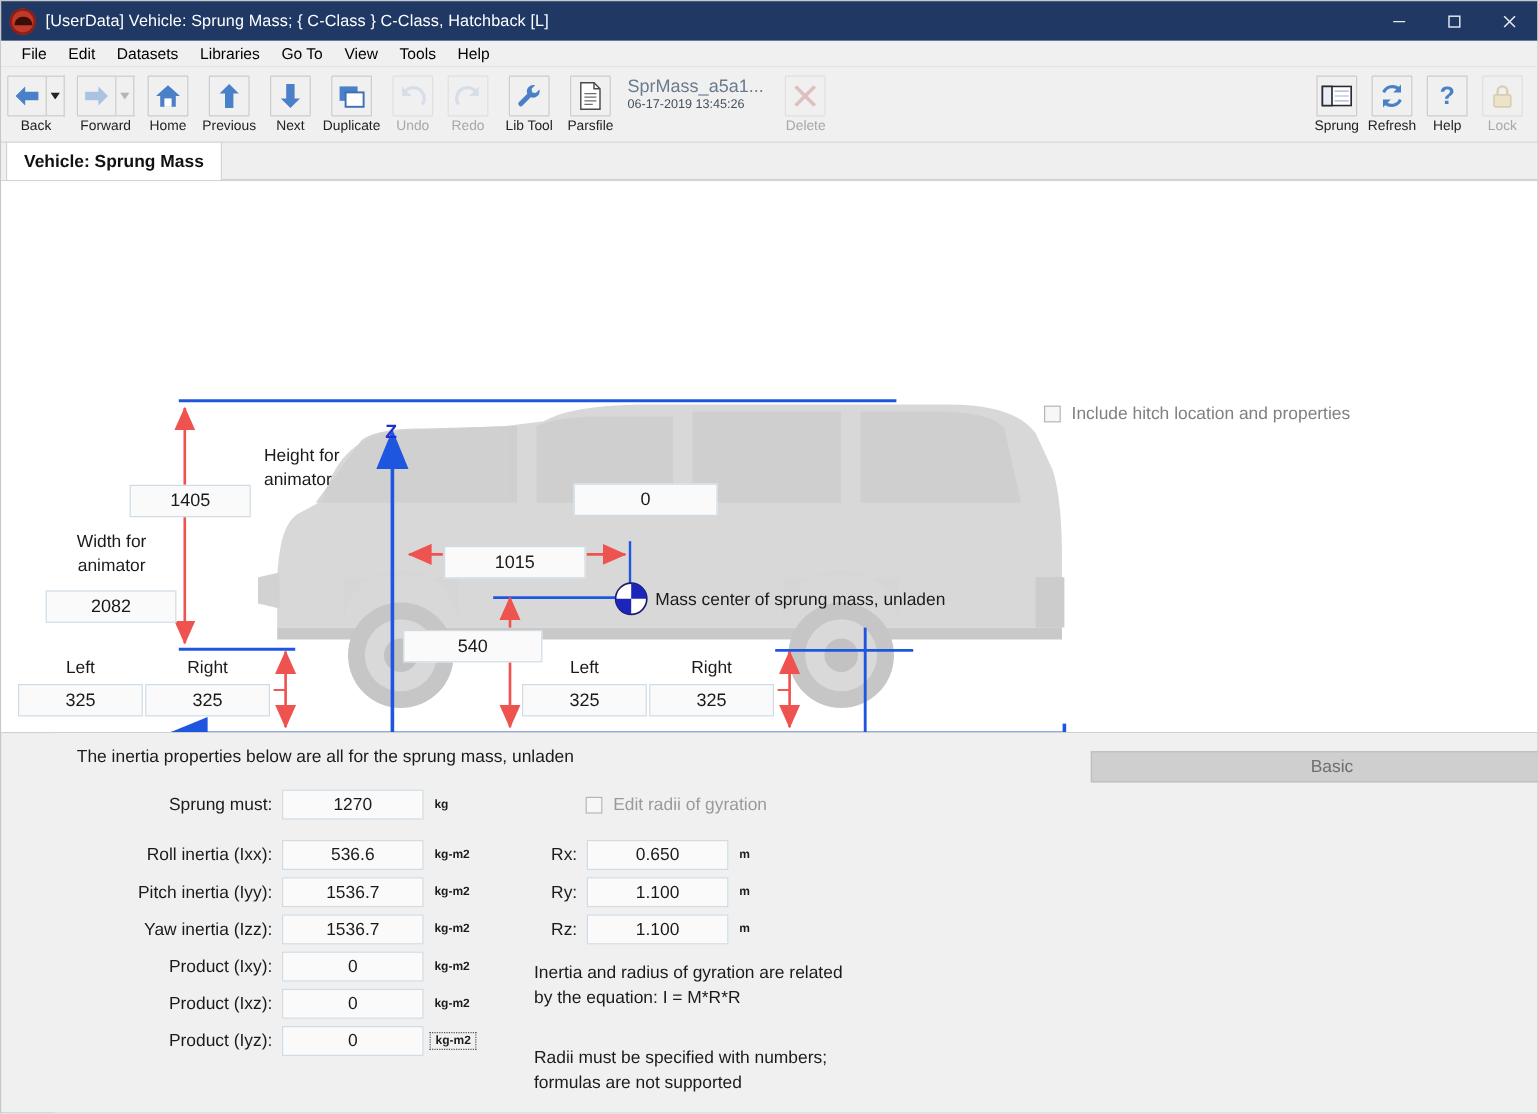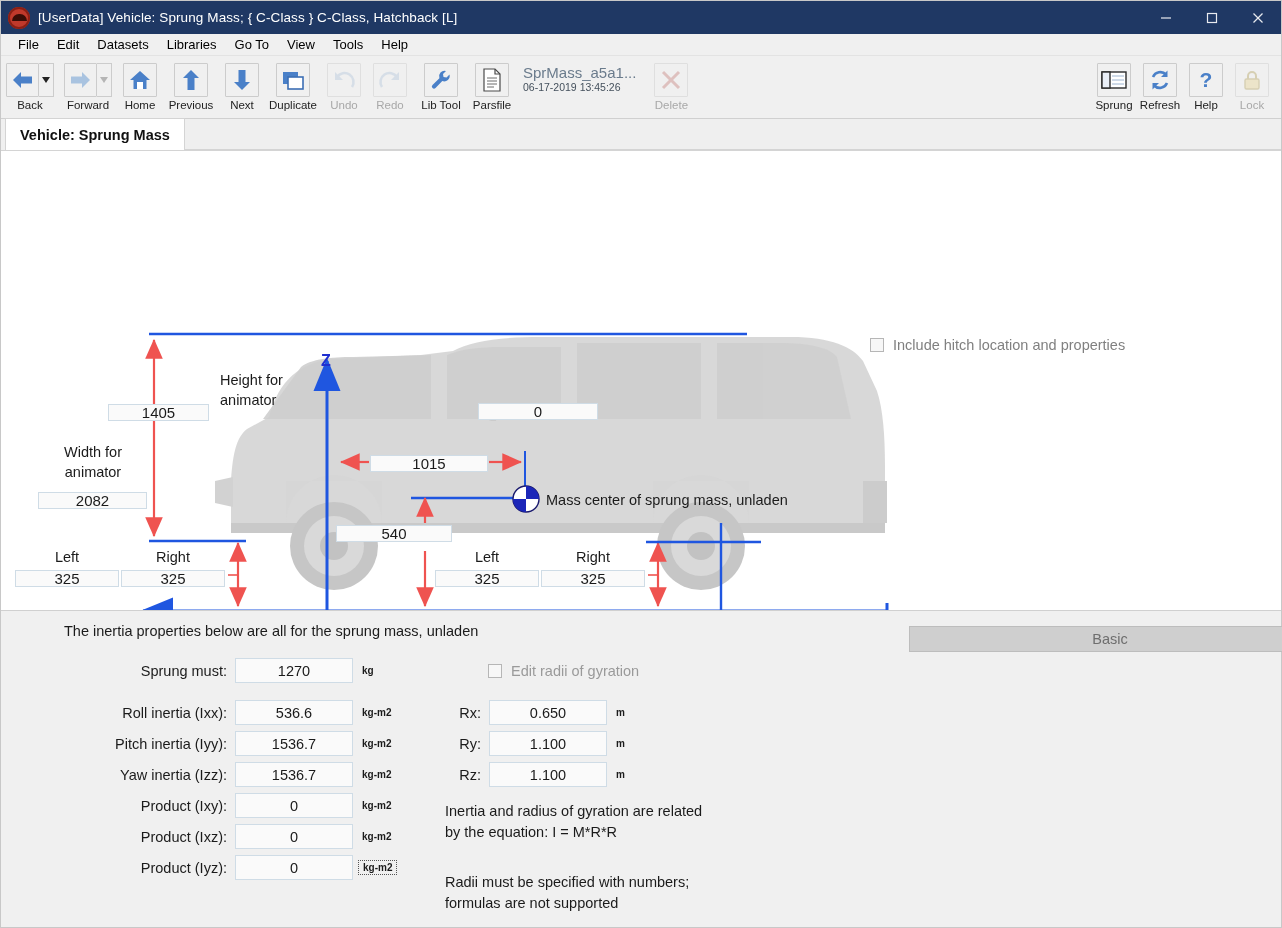--- a/index.html
+++ b/index.html
@@ -123,21 +123,21 @@
     border-bottom: 1px solid #d0d0d0;
     overflow: hidden;
   }
   .canvas svg.overlay { position: absolute; left: 0; top: 0; }
   .fld {
     position: absolute;
     background: #fafafa;
     border: 1px solid #cfdce6;
     font-size: 15px; color: #1a1a1a;
     display: flex; align-items: center; justify-content: center;
-    height: 17px;
+    height: 27px;
   }
   .lbl {
     position: absolute; font-size: 14.5px; color: #1b1b1b;
     line-height: 20px; white-space: nowrap;
   }
   .lbl.axis { color: #1f2fd0; font-weight: bold; font-size: 16px; }
   .lbl.center { text-align: center; }
   .chk-row {
     position: absolute; display: flex; align-items: center;
     font-size: 14.5px; color: #808080;

